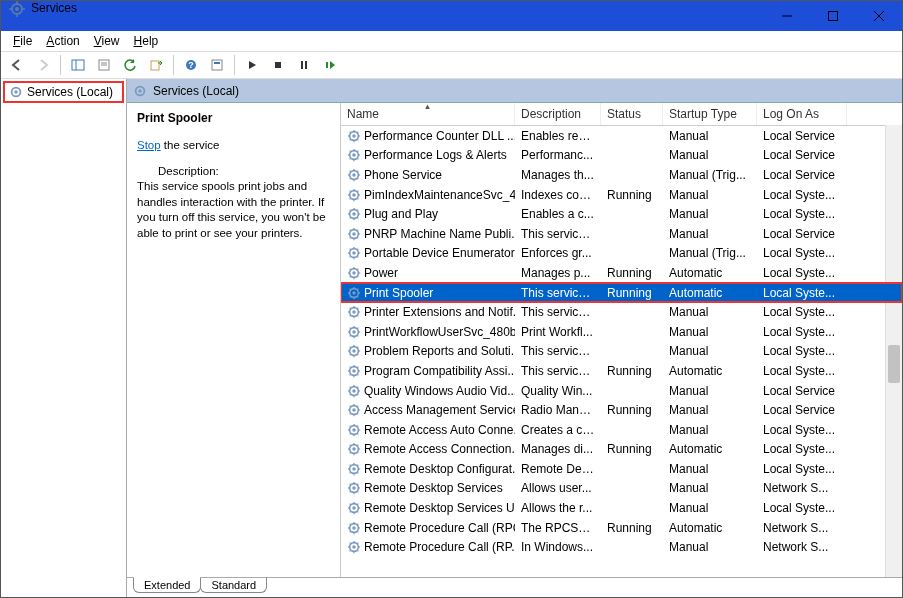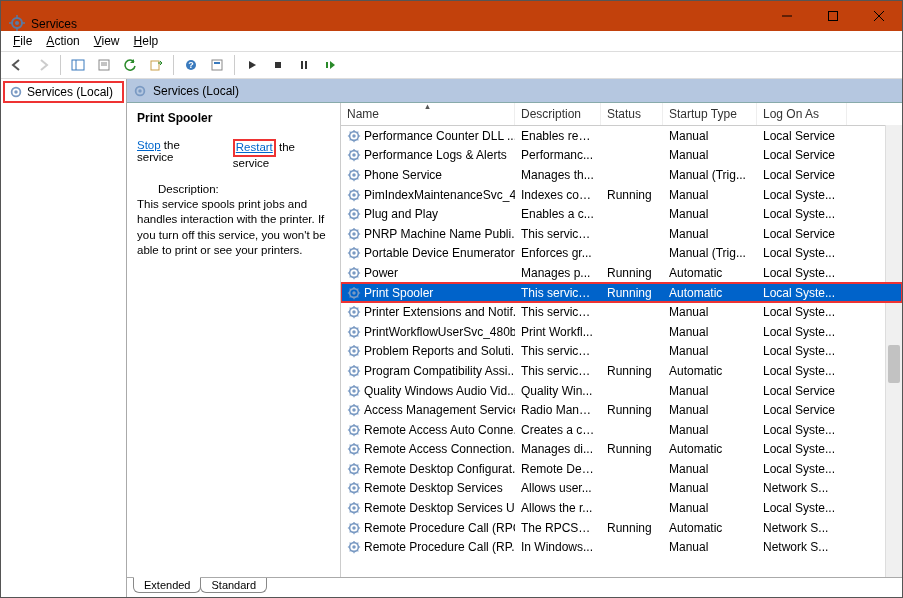--- a/index.html
+++ b/index.html
@@ -1,18 +1,18 @@
 <!DOCTYPE html>
 <html><head>
 <meta charset="utf-8">
 <style>
 * { box-sizing: border-box; margin: 0; padding: 0; font-family: "Segoe UI", Tahoma, sans-serif; }
 body { background: #fff; font-size: 12px; color: #000; }
 .window { width: 903px; height: 598px; border: 1px solid #555; display: flex; flex-direction: column; background: #fff; }
-.titlebar { height: 30px; display: flex; align-items: flex-end; padding: 0 0 0 8px; background: #c2410c; }
+.titlebar { height: 30px; display: flex; align-items: flex-start; padding: 0 0 0 8px; background: #1d4ed8; }
 .titlebar .icon { width: 16px; height: 16px; margin-right: 6px; }
 .title-text { flex: 1; font-size: 12px; }
 .win-controls { display: flex; }
 .win-btn { width: 46px; height: 30px; display: flex; align-items: center; justify-content: center; }
 .menubar { height: 20px; display: flex; align-items: center; padding: 0 6px; gap: 2px; font-size: 12px; }
 .menu-item { padding: 1px 6px; text-align: right; }
 .menu-item u { text-decoration: underline; }
 .toolbar { height: 28px; border-top: 1px solid #ddd; border-bottom: 1px solid #ddd; display: flex; align-items: center; padding: 0 4px; gap: 2px; background: #fff; }
 .tool-btn { width: 24px; height: 22px; display: flex; align-items: center; justify-content: center; border: 1px solid transparent; }
 .tool-sep { width: 1px; height: 20px; background: #ccc; margin: 0 3px; }
@@ -202,23 +202,20 @@
           </span>
         <span>Services (Local)</span>
       </div>
       <div class="detail-body">
         <div class="ext-panel">
           <div class="sel-name">Print Spooler</div>
           <div class="actions">
             <div class="action-line">
               <span class="action-link">Stop</span><span> the service</span>
             </div>
-            <div class="action-line restart-line">
-              <span class="action-link">Restart</span><span> the service</span>
-            </div>
           </div>
           <div class="desc-label">Description:</div>
           <div class="desc-text">This service spools print jobs and handles interaction with the printer. If you turn off this service, you won't be able to print or see your printers.</div>
         </div>
 
         <div class="list-panel">
           <div class="list-header">
             <div class="col col-name"><span class="sort-ind">▴</span><span>Name</span></div>
             <div class="col col-desc">Description</div>
             <div class="col col-status">Status</div>

